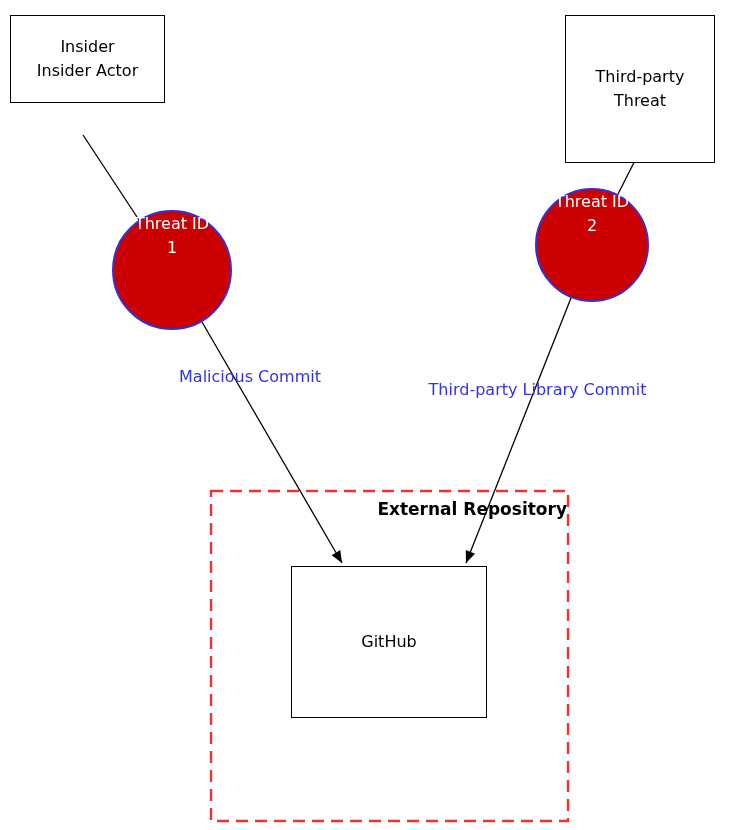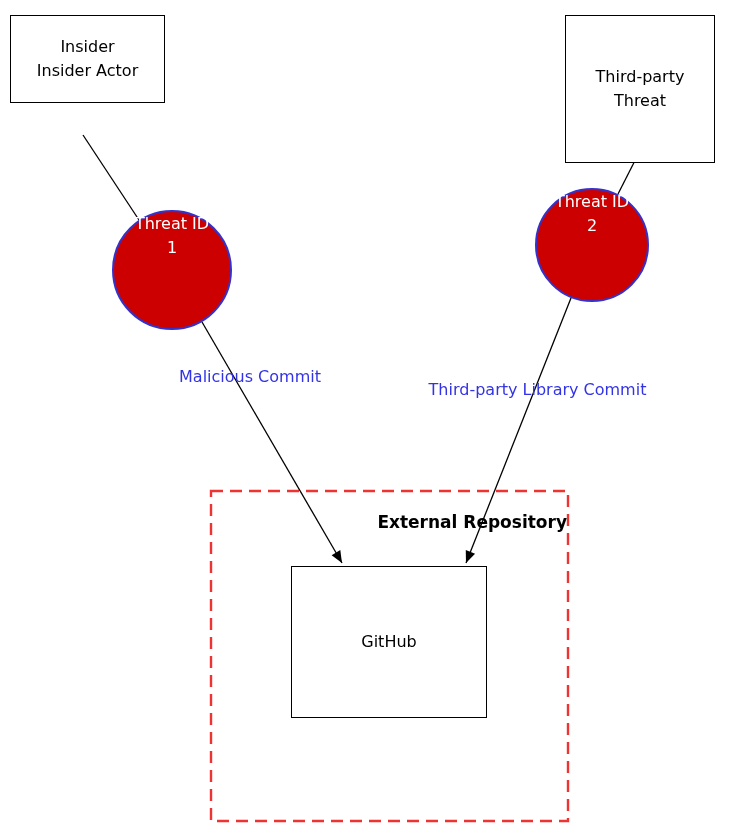--- a/index.html
+++ b/index.html
@@ -103,15 +103,15 @@
     <div>
       <div>Threat ID</div>
       <div>2</div>
     </div>
   </div>
 
   <div class="edge-label" style="left:160px;top:367px;width:180px;">Malicious Commit</div>
 
   <div class="edge-label" style="left:400px;top:380px;width:275px;">Third-party Library Commit</div>
 
-  <div class="boundary-label" style="right:166px;top:499px;margin-top:13px;">External Repository</div>
+  <div class="boundary-label" style="right:166px;top:499px;">External Repository</div>
 
 </div>
 
 </body></html>

